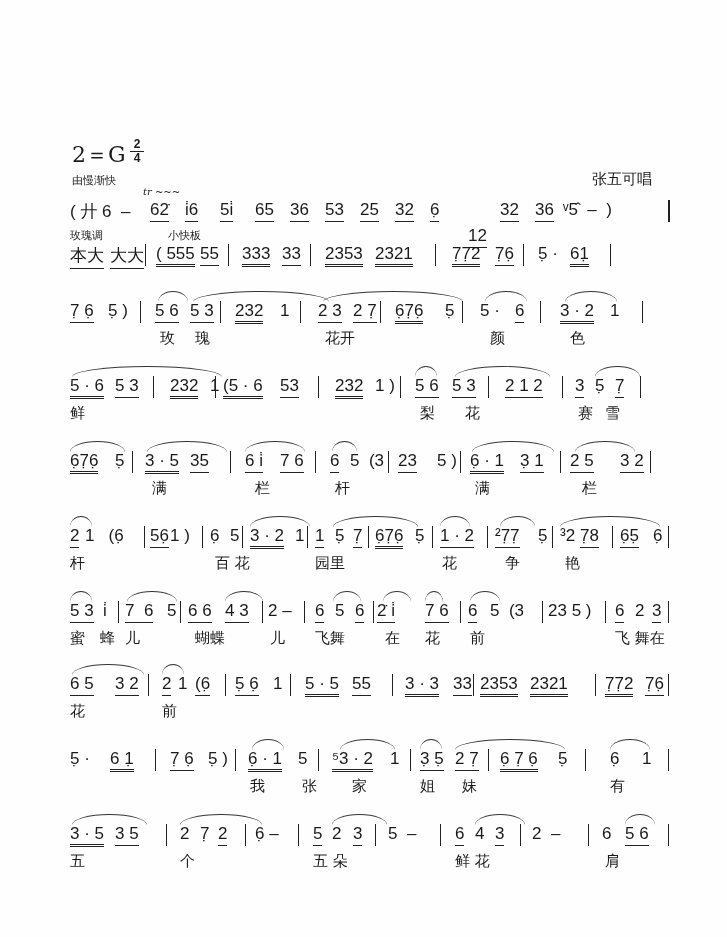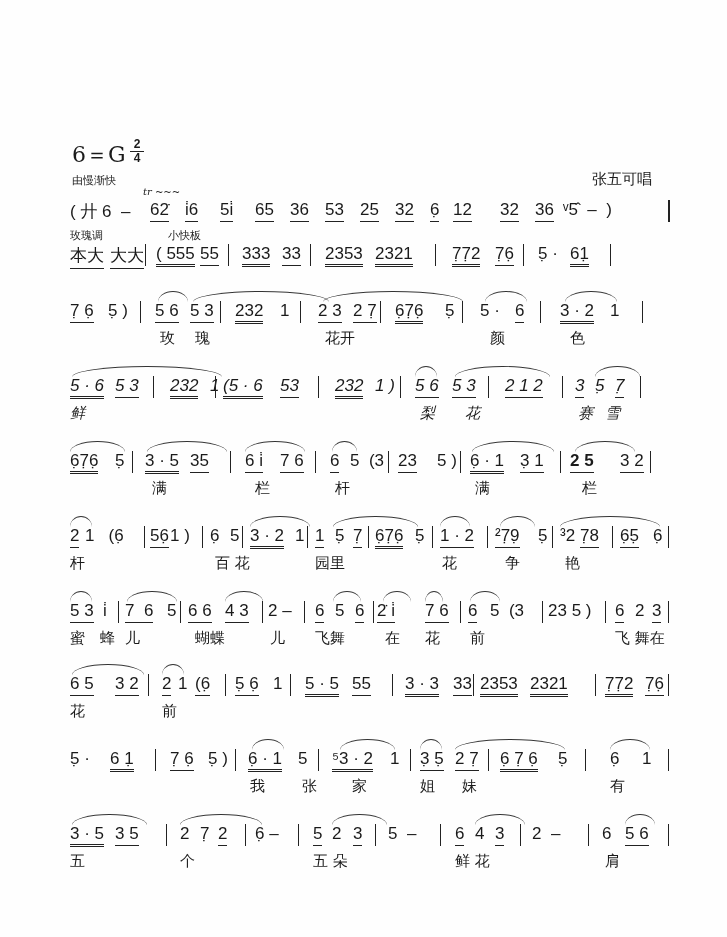--- a/index.html
+++ b/index.html
@@ -25,21 +25,21 @@
   .slur { position: absolute; height: 10px; border-top: 1.3px solid #333; border-radius: 50% 50% 0 0 / 100% 100% 0 0; }
   .lyrics { position: relative; height: 24px; }
   .lyr { position: absolute; top: 2px; font-size: 15px; font-family: "DejaVu Sans", sans-serif; }
   .label-small { position: absolute; font-size: 11px; }
   .tr { position: absolute; font-size: 10px; font-style: italic; font-family: "DejaVu Serif", serif; }
 </style>
 </head>
 <body>
 
 <div class="page">
-  <div class="key">6＝G</div>
+  <div class="key">2＝G</div>
   <div class="timesig">
     <span>2</span>
     <span class="bar"></span>
     <span>4</span>
   </div>
   <div class="tempo">由慢渐快</div>
   <div class="singer">张五可唱</div>
 
   <div class="tr" style="left:143px; top:186px;text-align:center;">tr ~~~</div>
   <div class="label-small" style="left:70px; top:228px;">玫瑰调</div>
@@ -51,21 +51,21 @@
           <span class="tok" style="left: 0px;">( 廾 6  –</span>
           <span class="tok u1" style="left: 80px;">62̇</span>
           <span class="tok u1" style="left: 115px;">i̇6</span>
           <span class="tok u1" style="left: 150px;">5i̇</span>
           <span class="tok u1" style="left: 185px;">65</span>
           <span class="tok u1" style="left: 220px;">36</span>
           <span class="tok u1" style="left: 255px;">53</span>
           <span class="tok u1" style="left: 290px;">25</span>
           <span class="tok u1" style="left: 325px;">32</span>
           <span class="tok u1" style="left: 360px;">6̣</span>
-          <span class="tok u1" style="left: 383px;">12</span>
+          <span class="tok u1" style="left: 398px; margin-top: 26px;">12</span>
           <span class="tok u1" style="left: 430px;">32</span>
           <span class="tok u1" style="left: 465px;">36</span>
           <span class="tok" style="left: 493px;">ᵛ5̂  –  )</span>
           <span class="barline final" style="left: 598px;"></span>
         </div>
         <div class="lyrics"></div>
       </div>
       <div class="system" style="top: 240px;">
         <div class="notes">
           <span class="tok u1" style="left: 0px;">本大</span>
@@ -119,21 +119,21 @@
           <span class="barline" style="left: 572px;"></span>
         </div>
         <div class="lyrics">
           <span class="lyr" style="left: 90px;">玫</span>
           <span class="lyr" style="left: 125px;">瑰</span>
           <span class="lyr" style="left: 255px;">花开</span>
           <span class="lyr" style="left: 420px;">颜</span>
           <span class="lyr" style="left: 500px;">色</span>
         </div>
       </div>
-      <div class="system" style="top: 372px; font-style: italic;">
+      <div class="system" style="top: 372px;">
         <div class="notes">
           <div class="slur" style="left: 2px; width: 150px; top: -6px;"></div>
           <div class="slur" style="left: 345px; width: 22px; top: -6px;"></div>
           <div class="slur" style="left: 385px; width: 95px; top: -6px;"></div>
           <div class="slur" style="left: 525px; width: 45px; top: -6px;"></div>
           <span class="tok u2" style="left: 0px;">5 · 6</span>
           <span class="tok u1" style="left: 45px;">5 3</span>
           <span class="tok u2" style="left: 100px;">232</span>
           <span class="tok" style="left: 140px;">1</span>
           <span class="tok u2" style="left: 153px;">(5 · 6</span>
@@ -175,21 +175,21 @@
           <span class="tok u2" style="left: 75px;">3 · 5</span>
           <span class="tok u1" style="left: 120px;">35</span>
           <span class="tok u1" style="left: 175px;">6 i̇</span>
           <span class="tok u1" style="left: 210px;">7 6</span>
           <span class="tok u1" style="left: 260px;">6</span>
           <span class="tok" style="left: 280px;">5  (3</span>
           <span class="tok u1" style="left: 328px;">23</span>
           <span class="tok" style="left: 367px;">5 )</span>
           <span class="tok u2" style="left: 400px;">6̣ · 1</span>
           <span class="tok u1" style="left: 450px;">3̣ 1</span>
-          <span class="tok u1" style="left: 500px; font-weight: bold;">2 5</span>
+          <span class="tok u1" style="left: 500px;">2 5</span>
           <span class="tok u1" style="left: 550px;">3 2</span>
           <span class="barline" style="left: 62px;"></span>
           <span class="barline" style="left: 160px;"></span>
           <span class="barline" style="left: 245px;"></span>
           <span class="barline" style="left: 318px;"></span>
           <span class="barline" style="left: 390px;"></span>
           <span class="barline" style="left: 490px;"></span>
           <span class="barline" style="left: 580px;"></span>
         </div>
         <div class="lyrics">
@@ -215,21 +215,21 @@
           <span class="tok" style="left: 140px;">6̣</span>
           <span class="tok" style="left: 160px;">5</span>
           <span class="tok u2" style="left: 180px;">3 · 2</span>
           <span class="tok" style="left: 225px;">1</span>
           <span class="tok u1" style="left: 245px;">1</span>
           <span class="tok" style="left: 265px;">5̣</span>
           <span class="tok u1" style="left: 283px;">7̣</span>
           <span class="tok u2" style="left: 305px;">6̣7̣6̣</span>
           <span class="tok" style="left: 345px;">5̣</span>
           <span class="tok u1" style="left: 370px;">1 · 2</span>
-          <span class="tok u1" style="left: 425px;">²7̣9̣</span>
+          <span class="tok u1" style="left: 425px;">²7̣7̣</span>
           <span class="tok" style="left: 468px;">5̣</span>
           <span class="tok" style="left: 490px;">³2</span>
           <span class="tok u1" style="left: 510px;">7̣8</span>
           <span class="tok u1" style="left: 550px;">6̣5̣</span>
           <span class="tok" style="left: 583px;">6̣</span>
           <span class="barline" style="left: 74px;"></span>
           <span class="barline" style="left: 132px;"></span>
           <span class="barline" style="left: 172px;"></span>
           <span class="barline" style="left: 237px;"></span>
           <span class="barline" style="left: 298px;"></span>

